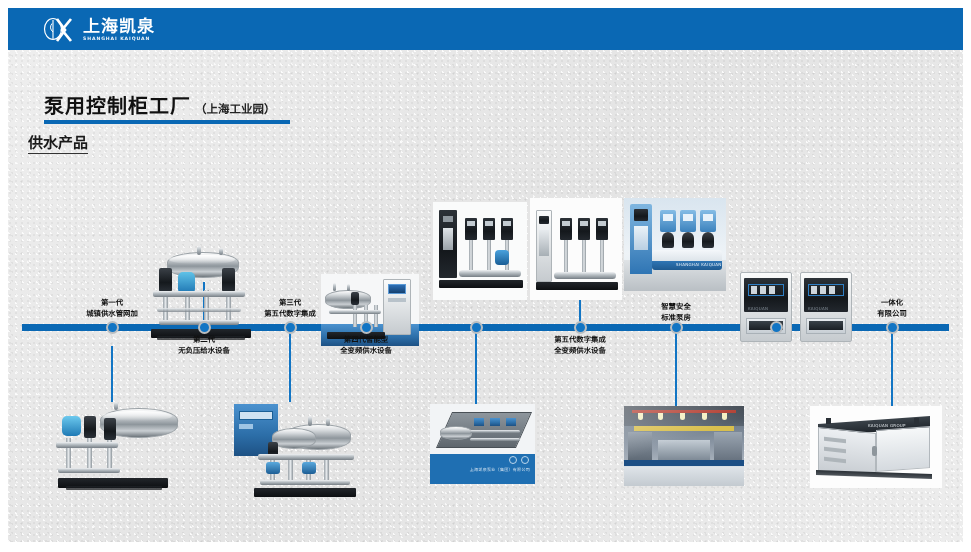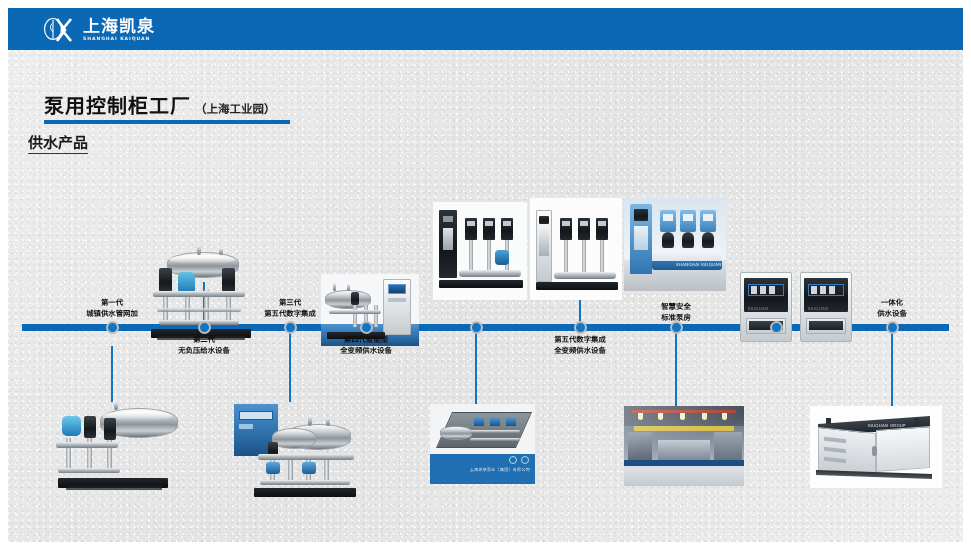--- a/index.html
+++ b/index.html
@@ -472,21 +472,21 @@
 无负压给水设备</div>
     <div class="node-label" style="left:282px;top:248px;">第三代
 第五代数字集成</div>
     <div class="node-label" style="left:358px;top:285px;">第四代智能型
 全变频供水设备</div>
     <div class="node-label" style="left:572px;top:285px;">第五代数字集成
 全变频供水设备</div>
     <div class="node-label" style="left:668px;top:252px;">智慧安全
 标准泵房</div>
     <div class="node-label" style="left:884px;top:248px;">一体化
-供水设备</div>
+有限公司</div>
 
   </div>
 
   <div class="frame-top"></div>
   <div class="frame-left"></div>
   <div class="frame-right"></div>
   <div class="frame-bottom"></div>
 
 </div>
 

